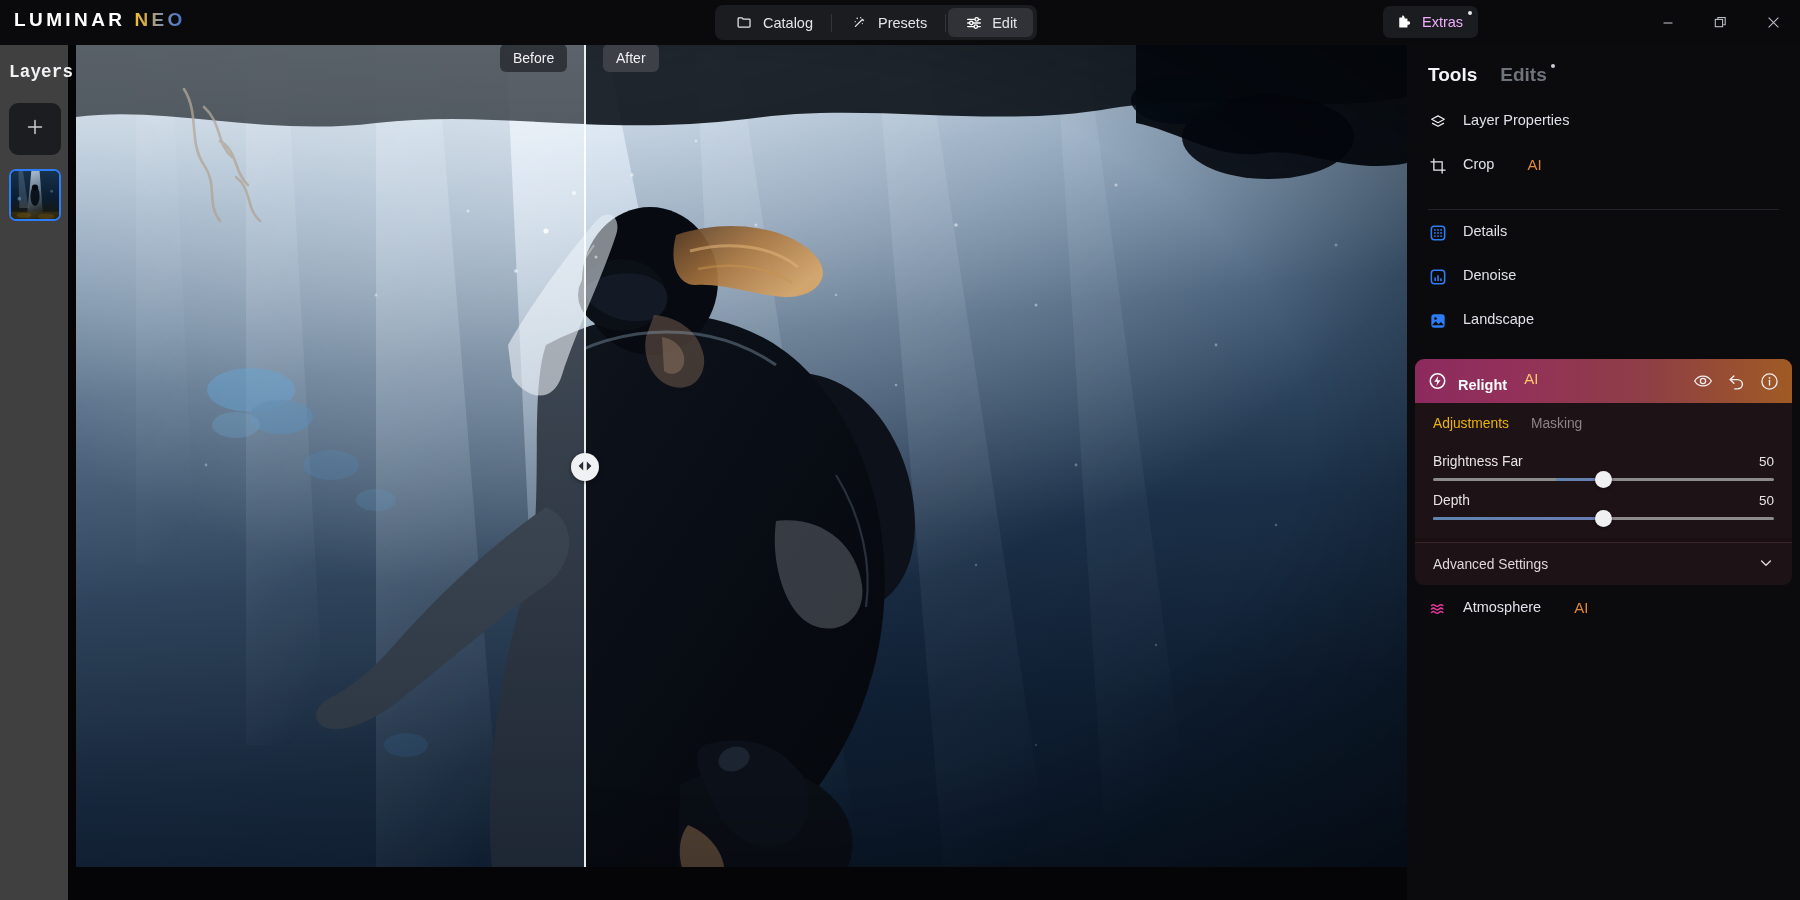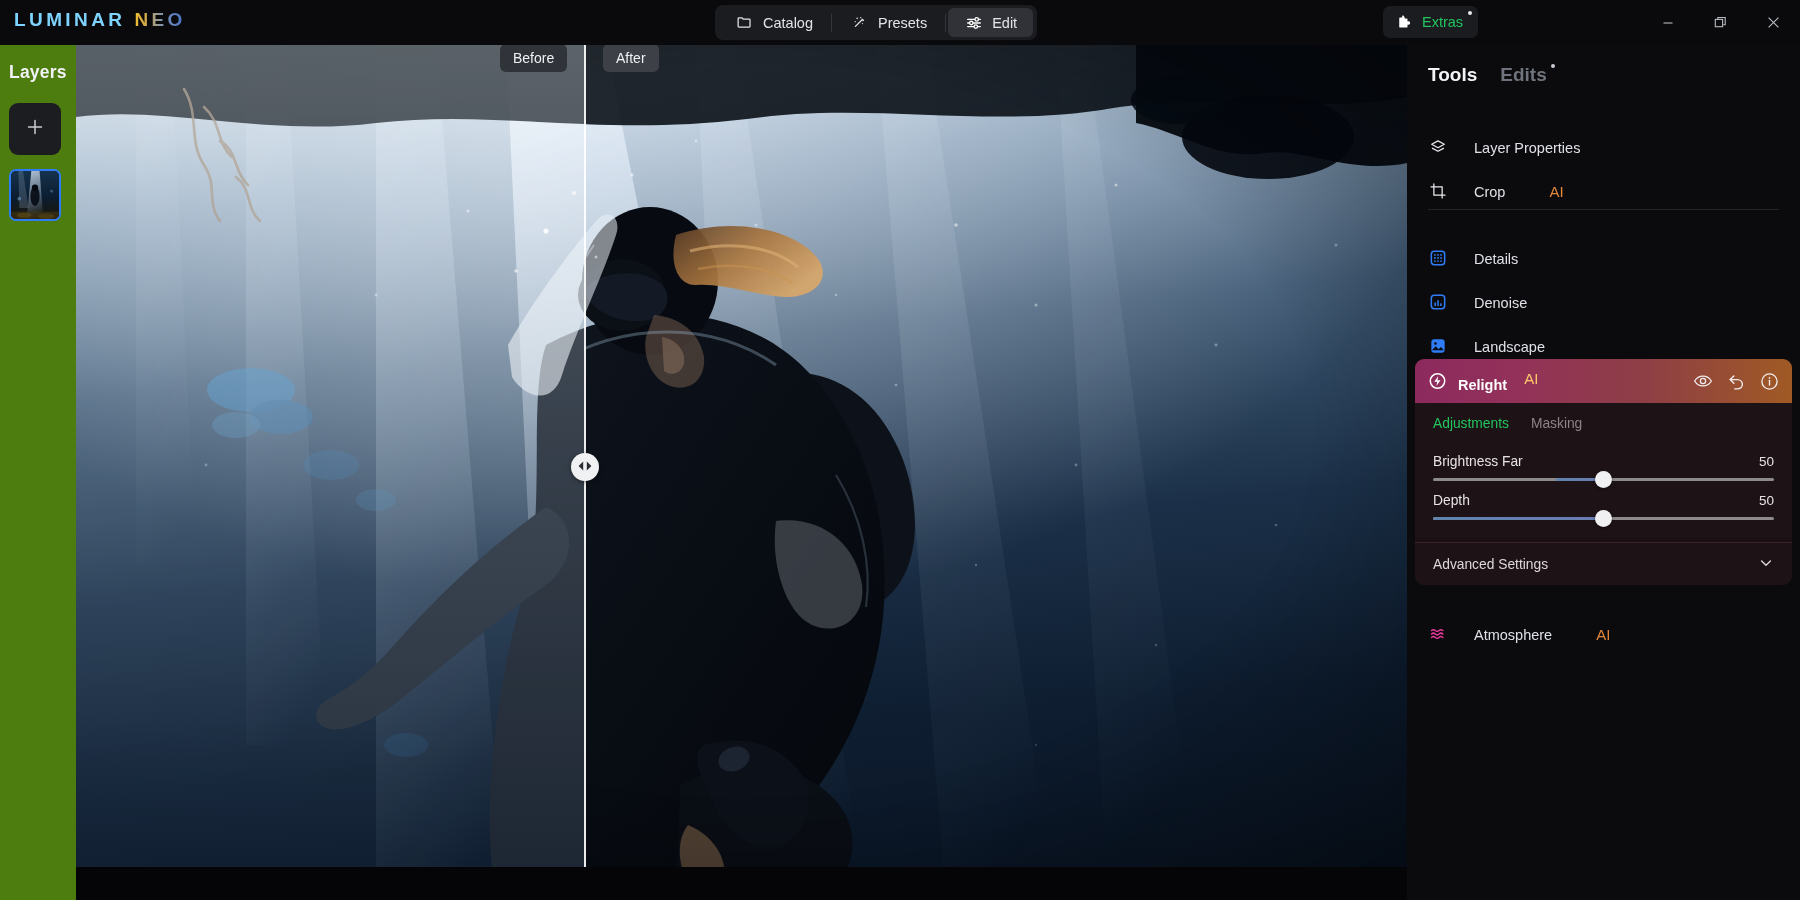--- a/index.html
+++ b/index.html
@@ -16,21 +16,21 @@
     position:absolute; top:0; left:0; width:1800px; height:45px;
     background:#0a0a0c;
     display:flex; align-items:center;
     z-index:40;
   }
   .logo{
     position:absolute; left:14px; top:9px;
     font-size:19px; font-weight:700; letter-spacing:3.4px;
     display:flex; gap:9px; align-items:center;
   }
-  .logo-luminar{ color:#7dd3fc; }
+  .logo-luminar{ color:#ffffff; }
   .logo-neo{
     background:linear-gradient(90deg,#f5c032 0%,#cfa94a 22%,#7b8fb8 58%,#3f6fc4 100%);
     -webkit-background-clip:text; background-clip:text; color:transparent;
   }
 
   .navgroup{
     position:absolute; left:715px; top:5px;
     height:35px; display:flex; align-items:center;
     background:#1b1c20; border-radius:8px; padding:0 4px;
   }
@@ -40,39 +40,39 @@
     color:#e2e4e8; font-size:14.5px; cursor:pointer;
     background:transparent; white-space:nowrap;
   }
   .navbtn.active{ background:#303238; }
   .navsep{ width:1px; height:18px; background:#33353b; margin:0 2px; }
 
   .extras{
     position:absolute; left:1383px; top:6px;
     height:32px; display:flex; align-items:center; gap:8px;
     padding:0 15px 0 12px; border-radius:7px; background:#1b1c20;
-    color:#22c55e; font-size:14.5px; cursor:pointer;
+    color:#f0abfc; font-size:14.5px; cursor:pointer;
   }
   .extras-dot{
     position:absolute; right:6px; top:5px;
     width:4px; height:4px; border-radius:50%; background:#e8e8ea;
   }
 
   .wincontrols{
     position:absolute; right:0; top:0; height:45px; display:flex;
   }
   .wc{
     width:53px; height:45px; display:flex; align-items:center; justify-content:center;
     cursor:pointer; color:#b9bcc2;
   }
 
   
   .leftbar{
-    position:absolute; left:0; top:45px; width:76px; height:855px;
-    background:#4d7c0f; z-index:30;
+    position:absolute; left:0; top:45px; width:68px; height:855px;
+    background:#404040; z-index:30;font-family:Liberation Mono, monospace;
   }
   .layers-title{
     color:#f1f2f5; font-size:17.5px; font-weight:700;
     padding:17px 0 0 9px; letter-spacing:.2px;
   }
   .add-layer{
     position:absolute; left:9px; top:58px;
     width:52px; height:52px; border-radius:9px;
     background:#1c1d21; display:flex; align-items:center; justify-content:center;
     cursor:pointer;
@@ -140,21 +140,21 @@
   .ptab{ font-size:19px; font-weight:700; cursor:pointer; position:relative; }
   .ptab.active{ color:#f3f4f7; }
   .ptab.inactive{ color:#6f737b; font-weight:600; }
   .ptab .dot{
     position:absolute; right:-8px; top:0;
     width:4px; height:4px; border-radius:50%; background:#c9ccd2;
   }
 
   .toollist{ padding-top:26px; }
   .toolitem{
-    display:flex; align-items:flex-end; gap:27px;
+    display:flex; align-items:flex-start; gap:16px;
     height:44px; padding-left:21px; cursor:pointer;
     color:#dfe1e6; font-size:14.5px;
   }
   .ticon{ width:19px; height:19px; display:flex; align-items:center; justify-content:center; flex-shrink:0; }
   .ai-badge{ font-size:15px; color:#e0863b; font-weight:400; vertical-align:super; margin-left:17px; }
 
   .divline{ height:1px; background:#232429; margin:9px 21px 9px 21px; }
   .section-label{
     color:#8e9199; font-size:14.5px; padding:14px 0 10px 21px;
   }
@@ -171,21 +171,21 @@
   .relight-title{ color:#fdfdfe; font-size:14.5px; font-weight:600; margin-left:11px; flex:1; }
   .relight-title .ai-badge{ color:#ffc86b; }
   .head-icons{ display:flex; align-items:center; gap:14px; }
   .hicon{ cursor:pointer; display:flex; align-items:center; }
 
   .sub-tabs{
     display:flex; gap:22px; padding:13px 0 0 18px;
     background:#1d1216;
   }
   .stab{ font-size:13.8px; cursor:pointer; padding-bottom:9px; }
-  .stab.active{ color:#22c55e;text-align:right; }
+  .stab.active{ color:#eab308;text-align:right; }
   .stab.inactive{ color:#8e8288; }
 
   .sliders{ background:#1d1216; padding:6px 18px 14px 18px; }
   .slider-row{ padding:8px 0 4px 0; }
   .slider-top{
     display:flex; justify-content:space-between; align-items:baseline;
     margin-bottom:9px;
   }
   .slider-name{ color:#e6e3e5; font-size:13.8px; }
   .slider-val{ color:#e6e3e5; font-size:13.5px; }

